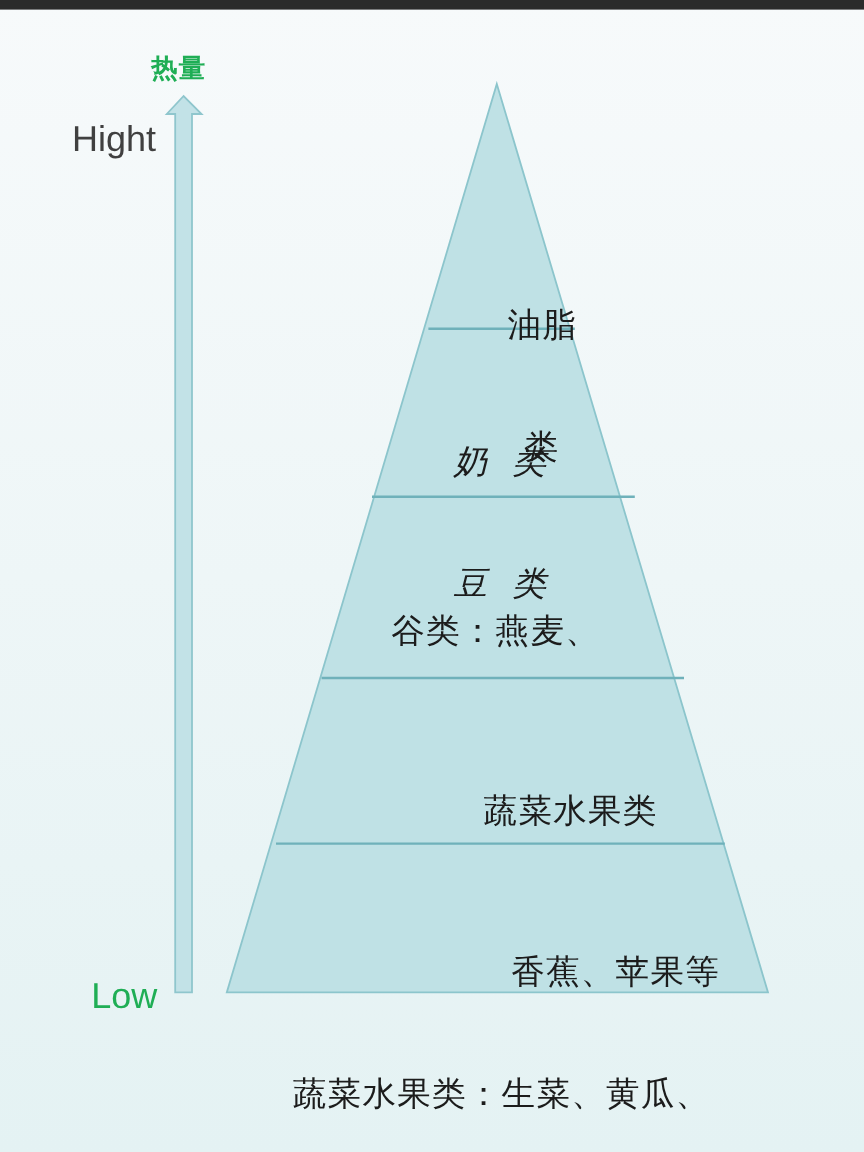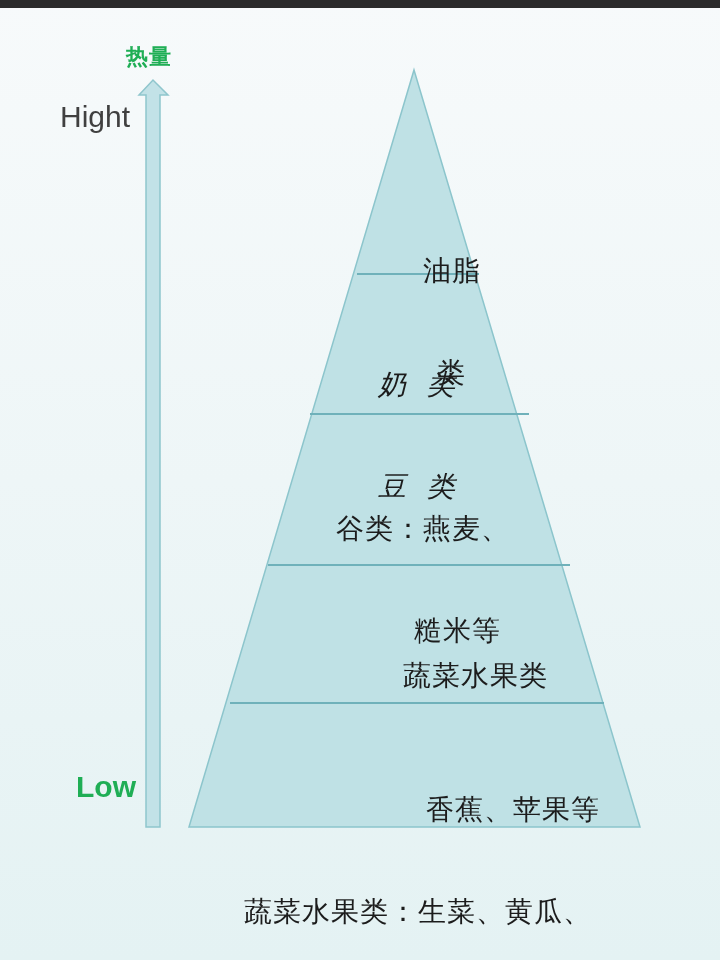--- a/index.html
+++ b/index.html
@@ -6,21 +6,21 @@
     body {
       width: 720px; height: 960px; position: relative; overflow: hidden;
       background: linear-gradient(180deg, #f7fafb 0%, #eef6f7 50%, #e4f2f3 100%);
       font-family: "DejaVu Sans", "Liberation Sans", sans-serif;
     }
     .topbar { position: absolute; left: 0; top: 0; width: 720px; height: 8px; background: #2b2b2b; }
     .diagram { position: absolute; left: 0; top: 0; width: 720px; height: 724px; }
     .label { position: absolute; white-space: nowrap; }
     .axis-title { left: 126px; top: 42px; font-size: 22px; color: #1fae55; font-weight: bold; letter-spacing: 1px; }
     .axis-high { left: 60px; top: 100px; font-size: 30px; color: #404040; font-family: "Liberation Sans", sans-serif; }
-    .axis-low { left: 76px; top: 770px; font-size: 30px; color: #1fae55; font-family: "Liberation Sans", sans-serif; font-weight: bold; }
+    .axis-low { left: 76px; top: 814px; font-size: 30px; color: #1fae55; font-family: "Liberation Sans", sans-serif; }
     .tier-text { position: absolute; font-size: 28px; color: #1c1c1c; line-height: 34px; white-space: pre; letter-spacing: 1px; }
     .caption { left: 256px; top: 838px; font-size: 32px; color: #5f9ea6; letter-spacing: 2px; }
   </style>
 </head>
 <body>
 
 <div class="topbar"></div>
 
 <div class="diagram">
   <svg width="720" height="960" style="position:absolute;left:0;top:0">
@@ -45,23 +45,22 @@
   <div class="tier-text" style="left:387px;top:186px;margin-left:36px;">
     <div>油脂</div>
     <div style="padding-left:14px">类</div>
   </div>
 
   <div class="tier-text" style="left:378px;top:300px;font-style:italic;">
     <div>奶  类</div>
     <div>豆  类</div>
   </div>
 
-  <div class="tier-text" style="left:336px;top:444px;">
+  <div class="tier-text" style="left:326px;top:444px;font-family:Liberation Mono, monospace;">
     <div>谷类：燕麦、</div>
-    <div style="padding-left:78px">糙米等</div>
   </div>
 
   <div class="tier-text" style="left:303px;top:591px;">
     <div style="padding-left:100px">蔬菜水果类</div>
   </div>
 
   <div class="tier-text" style="left:244px;top:725px;">
     <div style="padding-left:182px">香蕉、苹果等</div>
     <div>蔬菜水果类：生菜、黄瓜、</div>
   </div>

